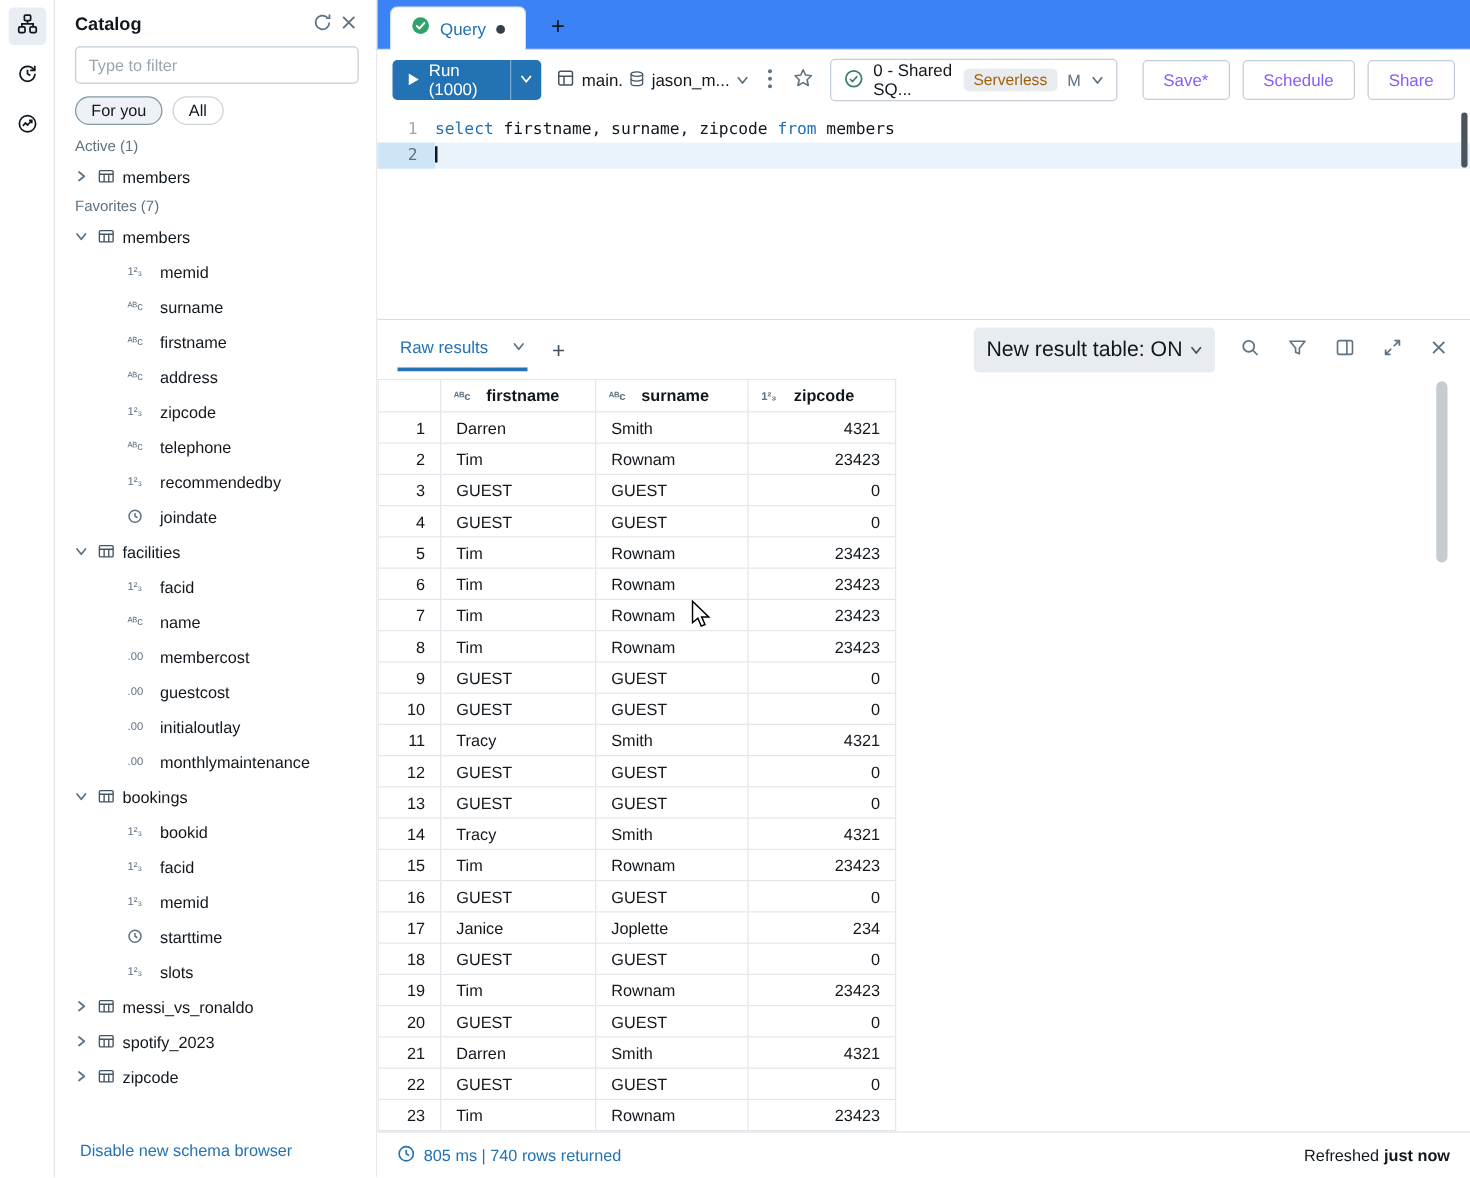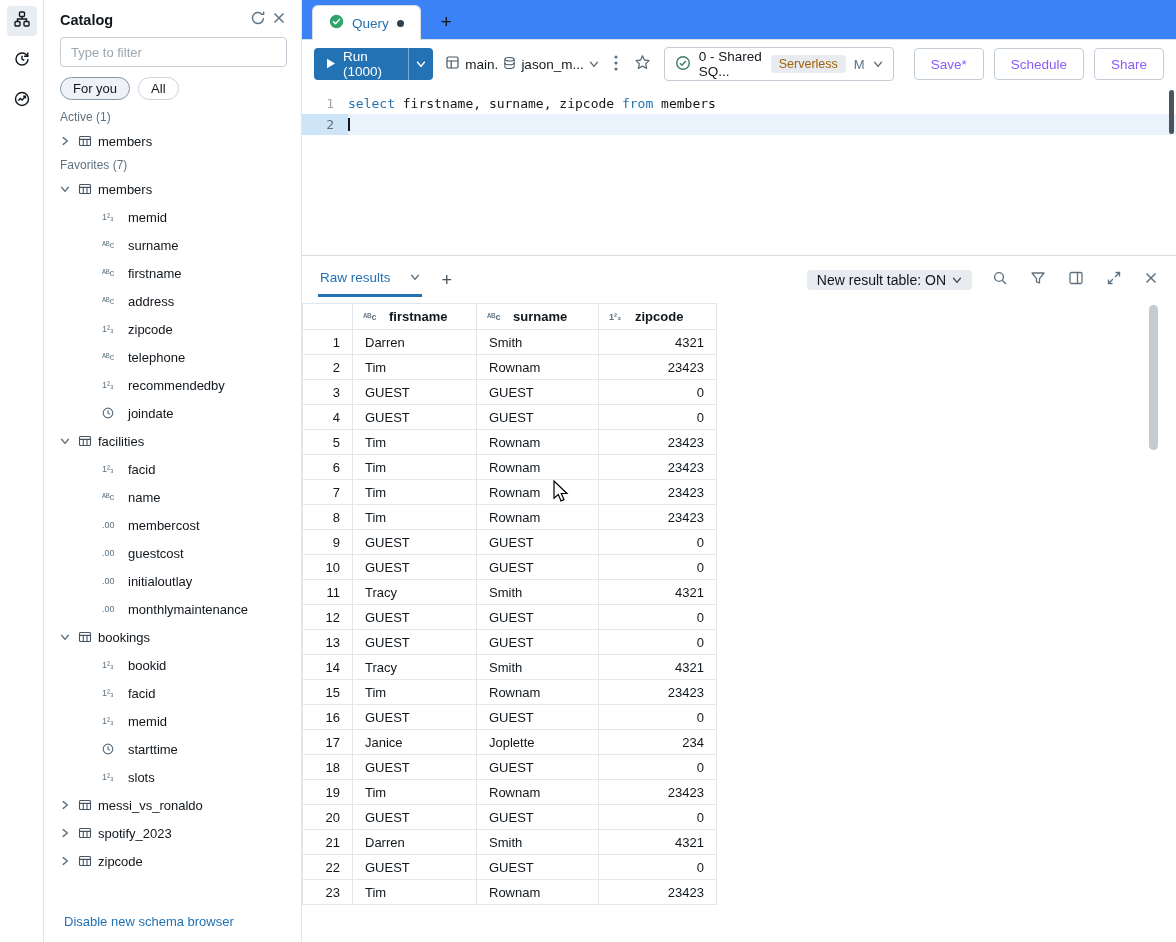--- a/index.html
+++ b/index.html
@@ -64,21 +64,21 @@
   .line-active .code{background:#EAF3FB;}
   .caret{display:inline-block;width:1.5px;height:13px;background:#11171C;vertical-align:-2px;}
   .editor-scroll-thumb{position:absolute;top:2px;right:2px;width:5px;height:44px;background:#4A545E;border-radius:3px;}
 
   
   .results{border-top:1px solid #D8DDE3;display:flex;flex-direction:column;flex:1;min-height:0;}
   .results-toolbar{height:47px;flex:0 0 47px;display:flex;align-items:center;padding:0 16px;gap:14px;}
   .rr-tab{color:#2272B4;font-size:13.5px;display:flex;gap:19px;align-items:center;cursor:pointer;padding:8px 2px 9px;border-bottom:3px solid #2272B4;}
   .add-result{background:none;border:none;font-size:18px;color:#44535F;cursor:pointer;line-height:1;}
   .rt-right{margin-left:auto;display:flex;align-items:center;gap:18px;}
-  .nrt{background:#E8ECF0;border:none;border-radius:4px;height:20px;display:flex;align-items:center;gap:6px;padding:0 10px;font-size:14px;font-family:inherit;color:#11171C;cursor:pointer;}
+  .nrt{background:#E8ECF0;border:none;border-radius:4px;height:36px;display:flex;align-items:center;gap:6px;padding:0 10px;font-size:17px;font-family:inherit;color:#11171C;cursor:pointer;}
   .tool-icon{background:none;border:none;padding:2px;cursor:pointer;display:flex;align-items:center;}
 
   .table-area{flex:1;position:relative;overflow:hidden;background:#fff;}
   table{border-collapse:collapse;table-layout:fixed;}
   th,td{border:1px solid #E3E7EB;font-size:13px;overflow:hidden;white-space:nowrap;}
   th{height:26px;padding:0 10px;background:#fff;text-align:left;}
   .th-inner{display:flex;align-items:center;gap:6px;font-weight:bold;}
   td{height:25px;padding:0 12px;}
   td.rownum{text-align:right;}
   td.num{text-align:right;}
@@ -731,19 +731,33 @@
                 <td>Rownam</td>
                 <td class="num">23423</td>
               </tr>
             </tbody>
         </table>
         <div class="v-scroll">
           <div class="v-thumb"></div>
         </div>
       </div>
 
+      <div class="results-footer">
+        <span class="status">
+          <span>
+            <svg width="14" height="14" viewBox="0 0 14 14" fill="none" stroke="#2272B4" stroke-width="1.3">
+                <circle cx="7" cy="7" r="5.7"></circle>
+                <path d="M7 3.8V7l2.3 1.4"></path>
+              </svg>
+          </span>
+          <span>805 ms | 740 rows returned</span>
+        </span>
+        <span class="refreshed">
+          <span>Refreshed</span><b>just now</b>
+        </span>
+      </div>
     </section>
   </main>
 
   <svg class="mouse-cursor" width="18" height="24" viewBox="0 0 18 24">
     <path d="M1 1v17.2l4.3-3.6 2.7 6.3 3-1.3-2.7-6.1h5.7z" fill="#fff" stroke="#000" stroke-width="1.2"></path>
   </svg>
 </div>
 
 </body></html>

